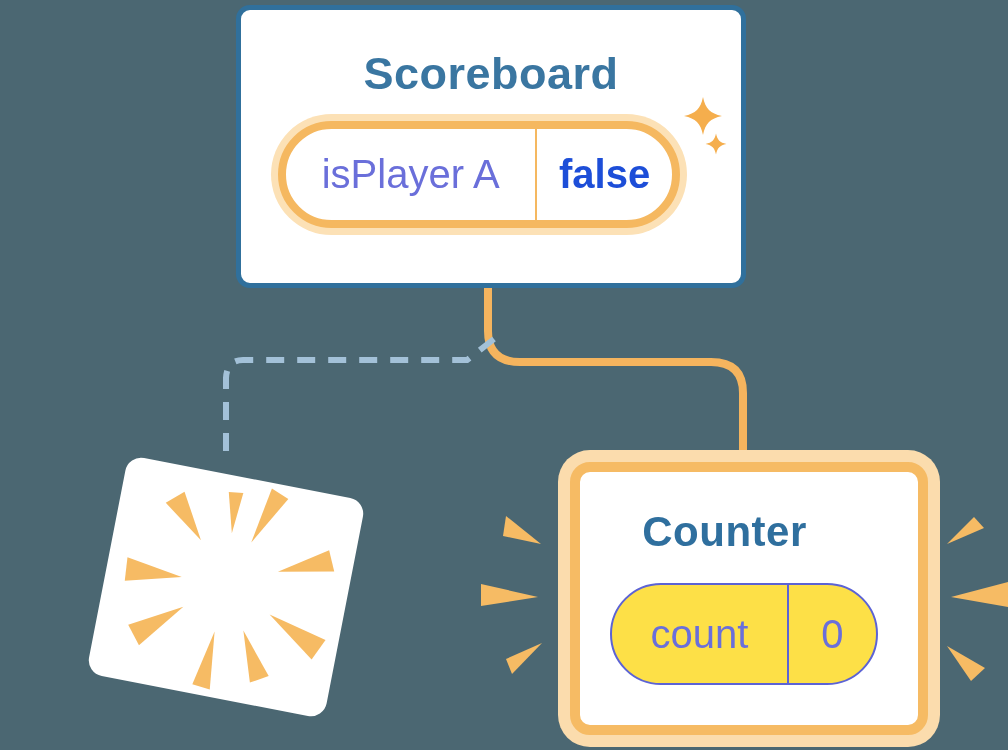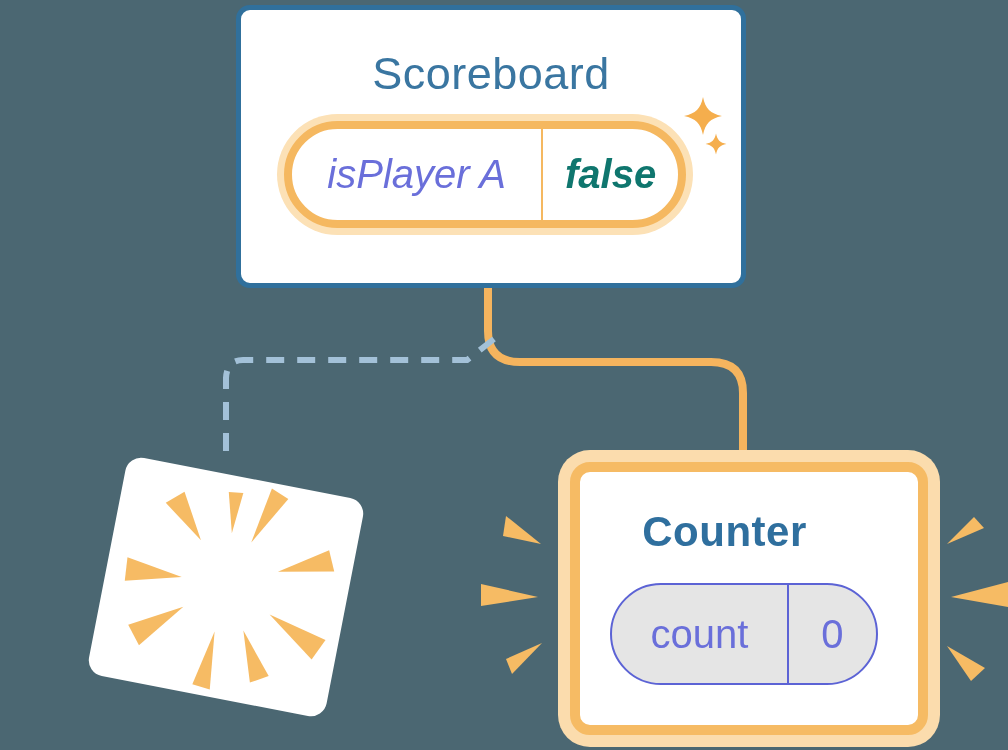--- a/index.html
+++ b/index.html
@@ -23,44 +23,43 @@
     position:absolute; left:236px; top:5px; width:510px; height:283px;
     box-sizing:border-box;
     background:#ffffff;
     border:5px solid #30709c;
     border-radius:14px;
     z-index:2;
   }
   .scoreboard-title {
     position:absolute; left:236px; top:50px; width:510px;
     text-align:center;
-    font-size:45px; line-height:48px; font-weight:400;
+    font-size:45px; line-height:48px; font-weight:700;
     letter-spacing:0.5px;
     color:#3a76a1;
     z-index:3;
   }
   .sb-pill {
-    position:absolute; left:284px; top:121px; width:402px; height:107px;
+    position:absolute; left:278px; top:121px; width:402px; height:107px;
     box-sizing:border-box;
     background:#ffffff;
     border:8px solid #f5b860;
     border-radius:999px;
     box-shadow:0 0 0 7px #fce1b6;
     display:flex; align-items:stretch;
     z-index:3;
-    font-style:italic;
   }
   .sb-pill .cell-label {
     flex:1.85; display:flex; align-items:center; justify-content:center;
     font-size:40px; color:#6a6fda; white-space:nowrap;
   }
   .sb-pill .divider { width:2px; background:#f5b860; }
   .sb-pill .cell-value {
     flex:1; display:flex; align-items:center; justify-content:center;
-    font-size:40px; font-weight:700; color:#0f766e; white-space:nowrap;
+    font-size:40px; font-weight:700; color:#1d4ed8; white-space:nowrap;
   }
   .sparkles {
     position:absolute; left:680px; top:93px; width:56px; height:70px;
     z-index:4; pointer-events:none;
   }
 
   
   .poof-card {
     position:absolute; left:105px; top:476px; width:242px; height:222px;
     background:#ffffff;
@@ -84,21 +83,21 @@
     position:absolute; left:570px; top:510px; width:309px;
     text-align:center;
     font-size:42px; line-height:44px; font-weight:600;
     letter-spacing:0.5px;
     color:#2f6f9e;
     z-index:3;
   }
   .counter-pill {
     position:absolute; left:610px; top:583px; width:268px; height:102px;
     box-sizing:border-box;
-    background:#e5e5e5;
+    background:#fde047;
     border:2px solid #5c63d5;
     border-radius:999px;
     display:flex; align-items:stretch;
     z-index:3;
   }
   .counter-pill .cell-label {
     flex:2; display:flex; align-items:center; justify-content:center;
     font-size:40px; color:#6a6fda; white-space:nowrap;
   }
   .counter-pill .divider { width:2px; background:#5c63d5; }

